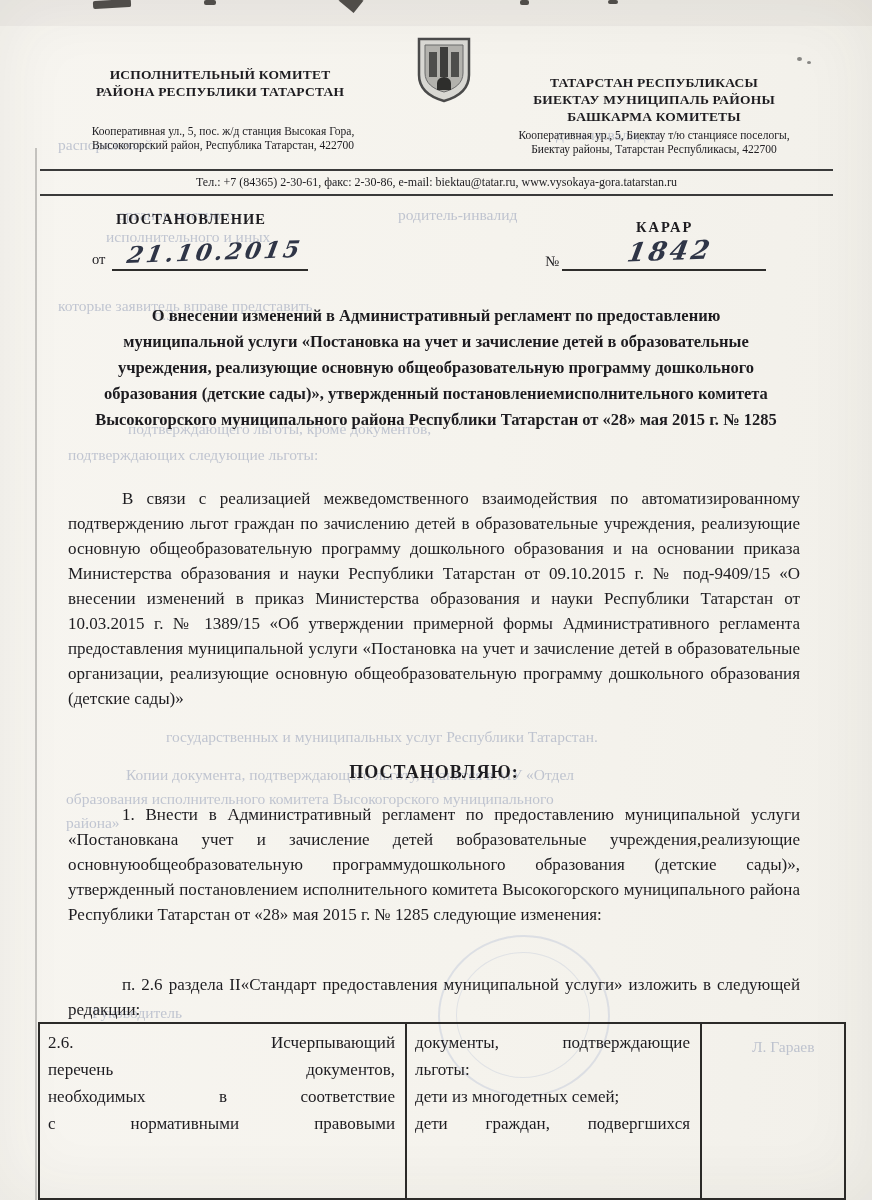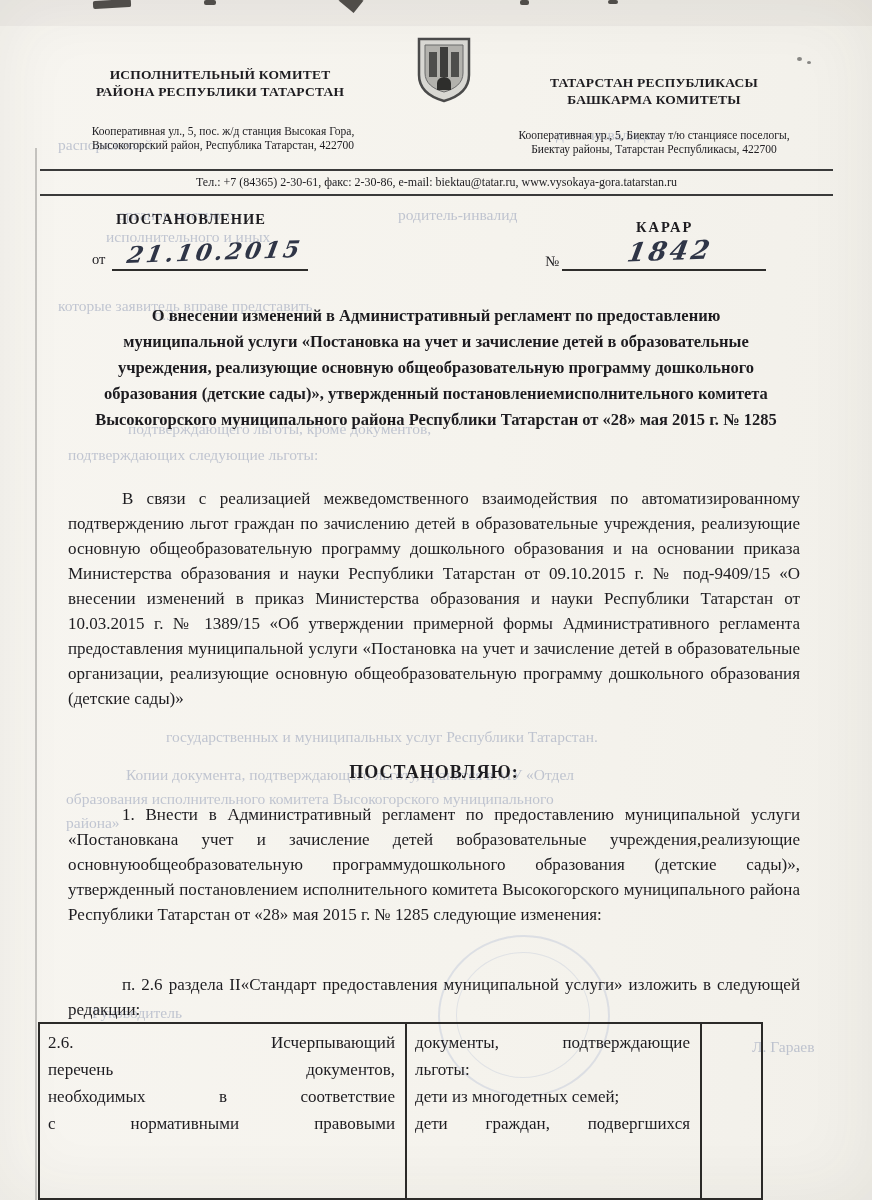--- a/index.html
+++ b/index.html
@@ -28,21 +28,21 @@
     color:#2f3546;letter-spacing:3px;transform:skewX(-12deg) rotate(-2deg);
   }
   
   .title{position:absolute;left:90px;top:303px;width:692px;text-align:center;font-weight:bold;
          font-size:16.5px;line-height:26px;}
   .para{position:absolute;left:68px;width:732px;text-align:justify;font-size:17px;line-height:25px;}
   .indent{text-indent:54px;}
   .resolve{position:absolute;left:68px;top:762px;width:732px;text-align:center;font-weight:bold;
            font-size:18px;letter-spacing:1px;}
   
-  .tbl{position:absolute;left:38px;top:1022px;width:725px;height:178px;border:2px solid #2b2a28;
+  .tbl{position:absolute;left:38px;top:1022px;width:808px;height:178px;border:2px solid #2b2a28;
        display:flex;box-sizing:border-box;}
   .tcell{box-sizing:border-box;padding:5px 10px 0 8px;font-size:17px;line-height:27px;overflow:hidden;}
   .c1{width:367px;border-right:2px solid #2b2a28;}
   .c2{width:295px;border-right:2px solid #2b2a28;}
   .c3{flex:1;}
   .tline{text-align:justify;text-align-last:justify;}
   .tline.noj{text-align-last:left;}
   
   .ghost{position:absolute;color:rgba(116,130,168,.42);font-size:15.5px;white-space:nowrap;
          filter:blur(.4px);font-family:"Liberation Serif",serif;}
@@ -96,20 +96,21 @@
       <path d="M20 46 a7 6 0 0 1 14 0 v7 h-14 z" fill="#2e2e2c"></path>
     </svg>
   </div>
 
   <div class="org" style="left:40px;top:66px;width:360px;">
     <div>ИСПОЛНИТЕЛЬНЫЙ КОМИТЕТ</div>
     <div>РАЙОНА РЕСПУБЛИКИ ТАТАРСТАН</div>
   </div>
   <div class="org" style="left:468px;top:74px;width:372px;">
     <div>ТАТАРСТАН РЕСПУБЛИКАСЫ</div>
+    <div>БИЕКТАУ МУНИЦИПАЛЬ РАЙОНЫ</div>
     <div>БАШКАРМА КОМИТЕТЫ</div>
   </div>
   <div class="addr" style="left:36px;top:124px;width:374px;">
     <div>Кооперативная ул., 5, пос. ж/д станция Высокая Гора,</div>
     <div>Высокогорский район, Республика Татарстан, 422700</div>
   </div>
   <div class="addr" style="left:468px;top:128px;width:372px;">
     <div>Кооперативная ур., 5, Биектау т/ю станциясе поселогы,</div>
     <div>Биектау районы, Татарстан Республикасы, 422700</div>
   </div>

